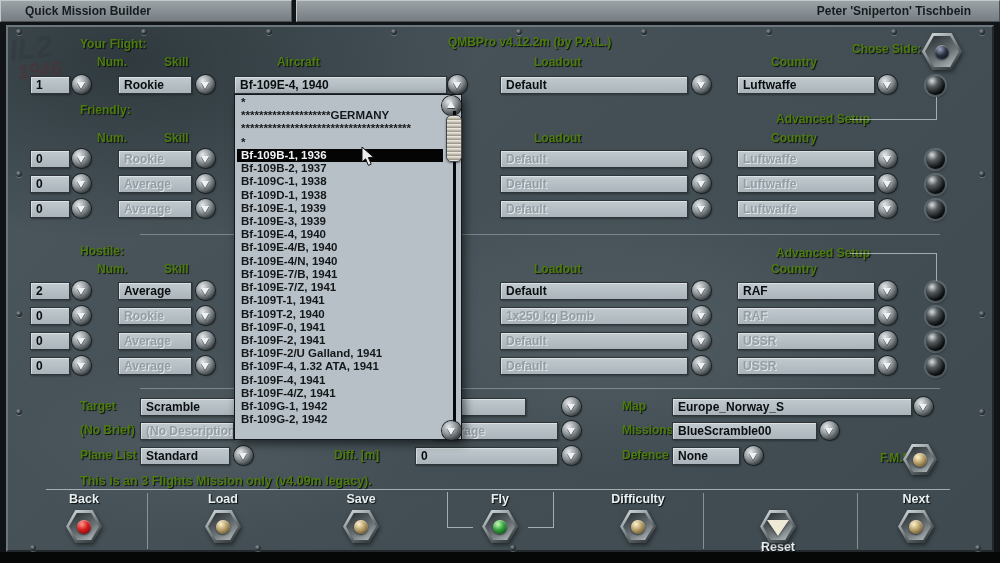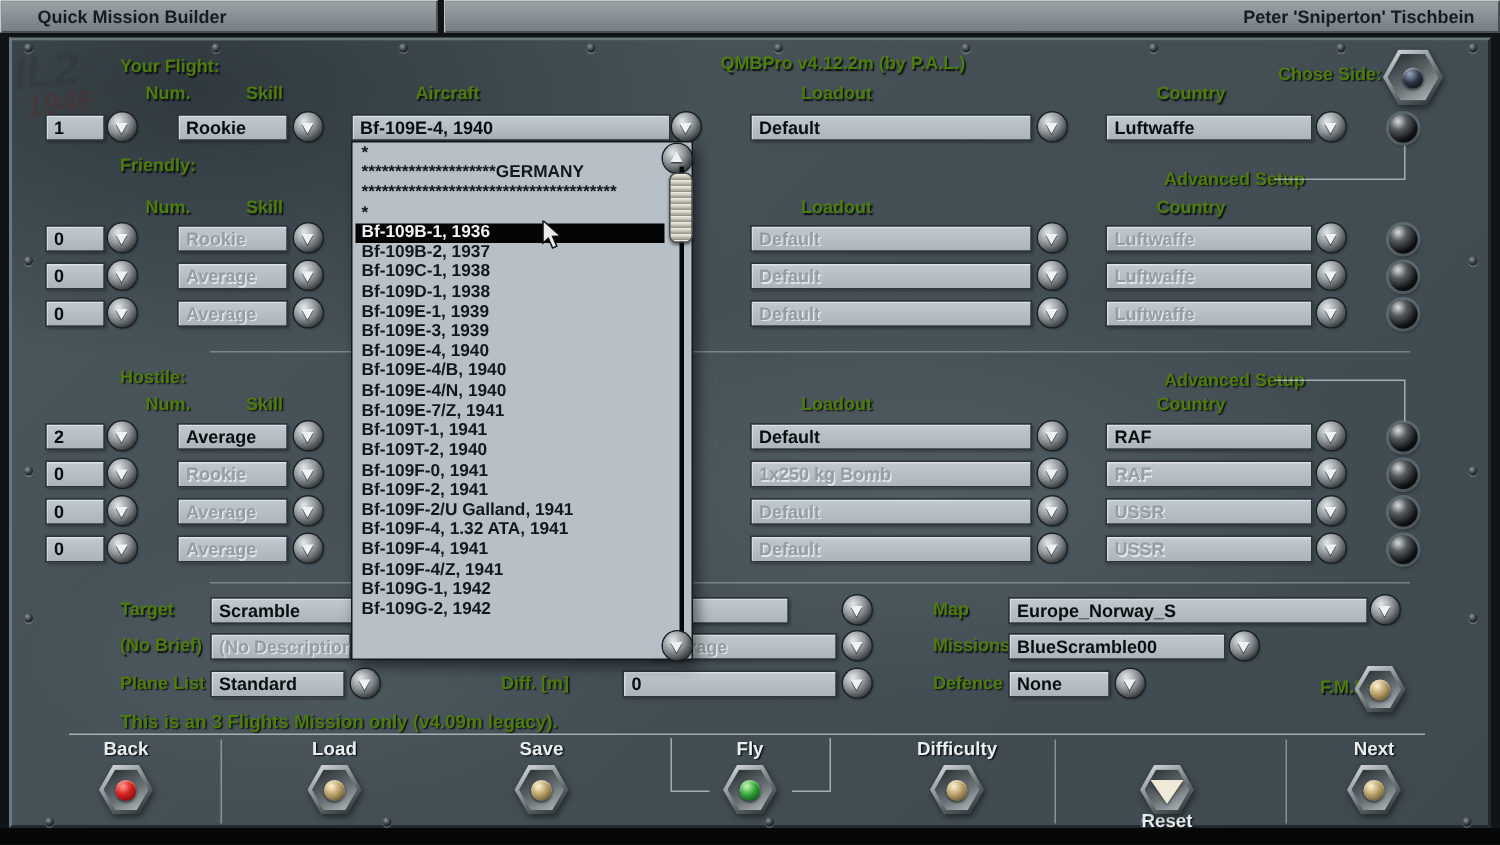--- a/index.html
+++ b/index.html
@@ -84,21 +84,21 @@
   .divider{position:absolute;width:1px;top:493px;height:56px;background:rgba(205,215,220,.5);}
 </style>
 </head>
 <body>
 
 <div id="screen">
 
   <div class="tbar" style="left:0;width:292px;padding-left:24px;">
     <span>Quick Mission Builder</span>
   </div>
-  <div class="tbar" style="left:296px;width:704px;text-align:right;padding-right:16px;">
+  <div class="tbar" style="left:296px;width:704px;text-align:right;padding-right:28px;">
     <span>Peter 'Sniperton' Tischbein</span>
   </div>
 
   <div id="panel"></div>
 
   <div class="wmark">
     <span class="l1">IL2</span>
     <span class="l2">1946</span>
   </div>
 
@@ -116,21 +116,21 @@
   <div class="scrw" style="left:16px;top:409px"></div>
   <div class="scrw" style="left:979px;top:171px"></div>
   <div class="scrw" style="left:979px;top:311px"></div>
   <div class="scrw" style="left:979px;top:409px"></div>
   <div class="scrw" style="left:30px;top:545px"></div>
   <div class="scrw" style="left:255px;top:545px"></div>
   <div class="scrw" style="left:510px;top:545px"></div>
   <div class="scrw" style="left:760px;top:545px"></div>
   <div class="scrw" style="left:975px;top:545px"></div>
 
-  <div class="lbl" style="left:428px;top:35px;width:200px;text-align:center;">QMBPro v4.12.2m (by P.A.L.)</div>
+  <div class="lbl" style="left:414px;top:35px;width:200px;">QMBPro v4.12.2m (by P.A.L.)</div>
   <div class="lbl" style="left:818px;top:42px;">Chose Side: Axis</div>
   <div class="hexb" style="left:922px;top:33px;width:40px;height:37px;">
     <div class="h-out"></div>
     <div class="h-in"></div>
     <div class="cap dark"></div>
   </div>
 
   <div class="lbl" style="left:46px;top:37px;">Your Flight:</div>
   <div class="lbl" style="left:63px;top:55px;">Num.</div>
   <div class="lbl" style="left:130px;top:55px;">Skill</div>
@@ -281,20 +281,21 @@
       <div class="li">*</div>
       <div class="li sel">Bf-109B-1, 1936</div>
       <div class="li">Bf-109B-2, 1937</div>
       <div class="li">Bf-109C-1, 1938</div>
       <div class="li">Bf-109D-1, 1938</div>
       <div class="li">Bf-109E-1, 1939</div>
       <div class="li">Bf-109E-3, 1939</div>
       <div class="li">Bf-109E-4, 1940</div>
       <div class="li">Bf-109E-4/B, 1940</div>
       <div class="li">Bf-109E-4/N, 1940</div>
+      <div class="li">Bf-109E-7/B, 1941</div>
       <div class="li">Bf-109E-7/Z, 1941</div>
       <div class="li">Bf-109T-1, 1941</div>
       <div class="li">Bf-109T-2, 1940</div>
       <div class="li">Bf-109F-0, 1941</div>
       <div class="li">Bf-109F-2, 1941</div>
       <div class="li">Bf-109F-2/U Galland, 1941</div>
       <div class="li">Bf-109F-4, 1.32 ATA, 1941</div>
       <div class="li">Bf-109F-4, 1941</div>
       <div class="li">Bf-109F-4/Z, 1941</div>
       <div class="li">Bf-109G-1, 1942</div>

